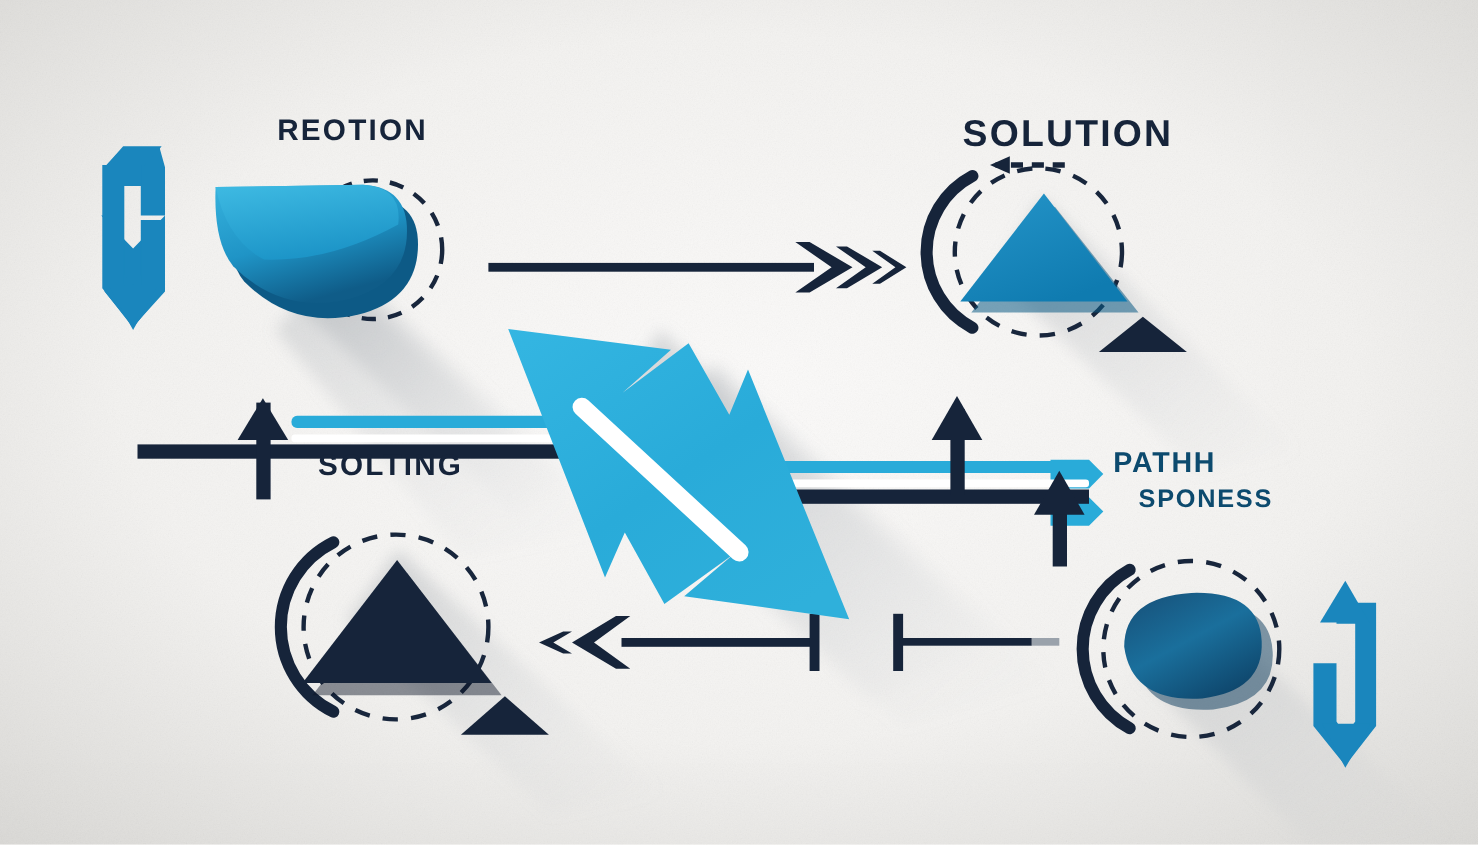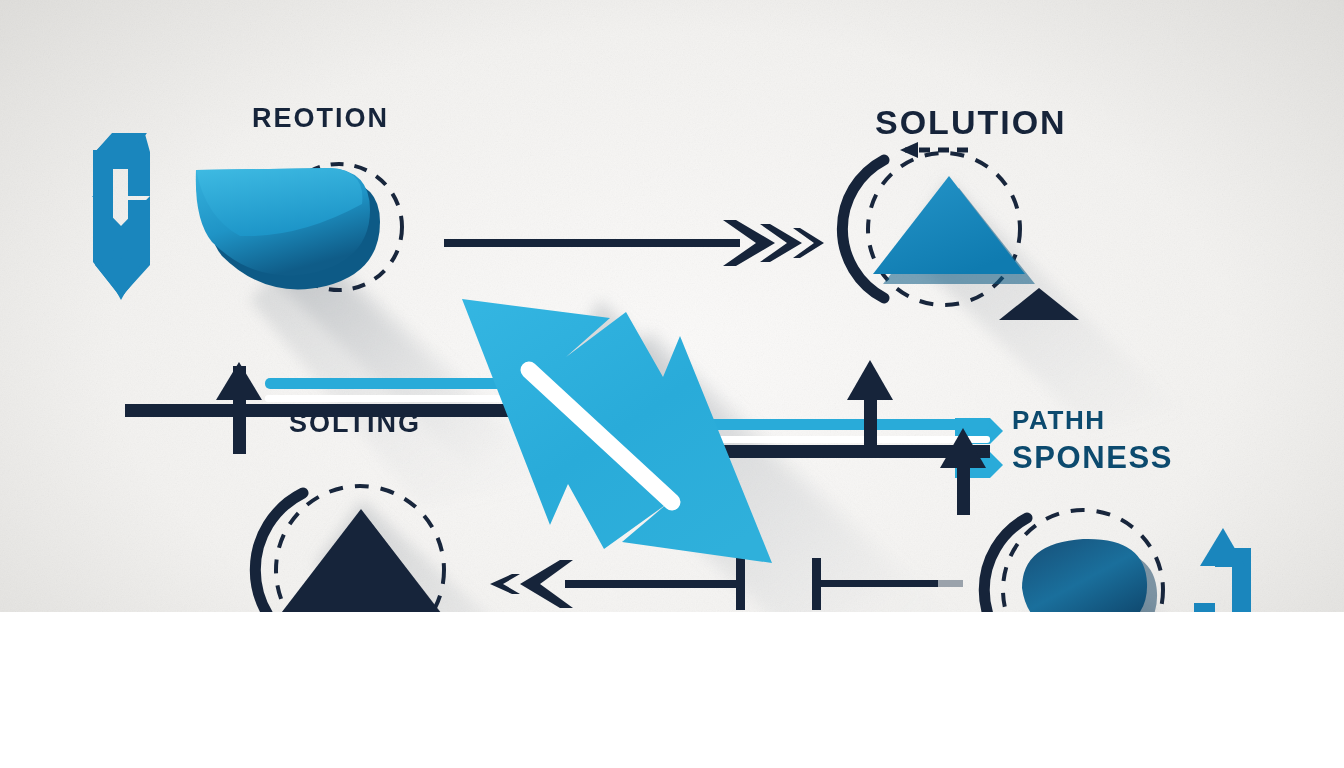--- a/index.html
+++ b/index.html
@@ -6,21 +6,21 @@
     margin: 0;
     padding: 0;
     background: #ffffff;
   }
   body {
     font-family: "Liberation Sans", sans-serif;
   }
   #stage {
     position: relative;
     width: 1344px;
-    height: 612px;
+    height: 768px;
     overflow: hidden;
     background: #f2f1ef;
   }
   #stage svg.layer {
     position: absolute;
     left: 0;
     top: 0;
     width: 1344px;
     height: 768px;
   }
@@ -31,21 +31,21 @@
     letter-spacing: 1.5px;
     white-space: nowrap;
     line-height: 1.12;
   }
   .lbl-dark { color: #16243a; }
   .lbl-blue { color: #0c4a6e; }
   #lbl-reotion  { left: 252px; top: 103px; font-size: 27px; letter-spacing: 2px; }
   #lbl-solution { left: 875px; top: 103px; font-size: 34px; letter-spacing: 2px; }
   #lbl-solting  { left: 289px; top: 408px; font-size: 27px; letter-spacing: 2px; }
   #lbl-pathh    { left: 1012px; top: 406px; font-size: 26px; letter-spacing: 1.6px; }
-  #lbl-sponess  { left: 1012px; top: 441px; font-size: 31px; letter-spacing: 1.6px; }
+  #lbl-sponess  { left: 1035px; top: 441px; font-size: 23px; letter-spacing: 1.6px; }
 </style>
 </head>
 <body>
 
 <div id="stage">
 
   <svg class="layer" viewBox="0 0 1344 768" xmlns="http://www.w3.org/2000/svg">
     <defs>
 
       <filter id="paper" x="0" y="0" width="100%" height="100%">

